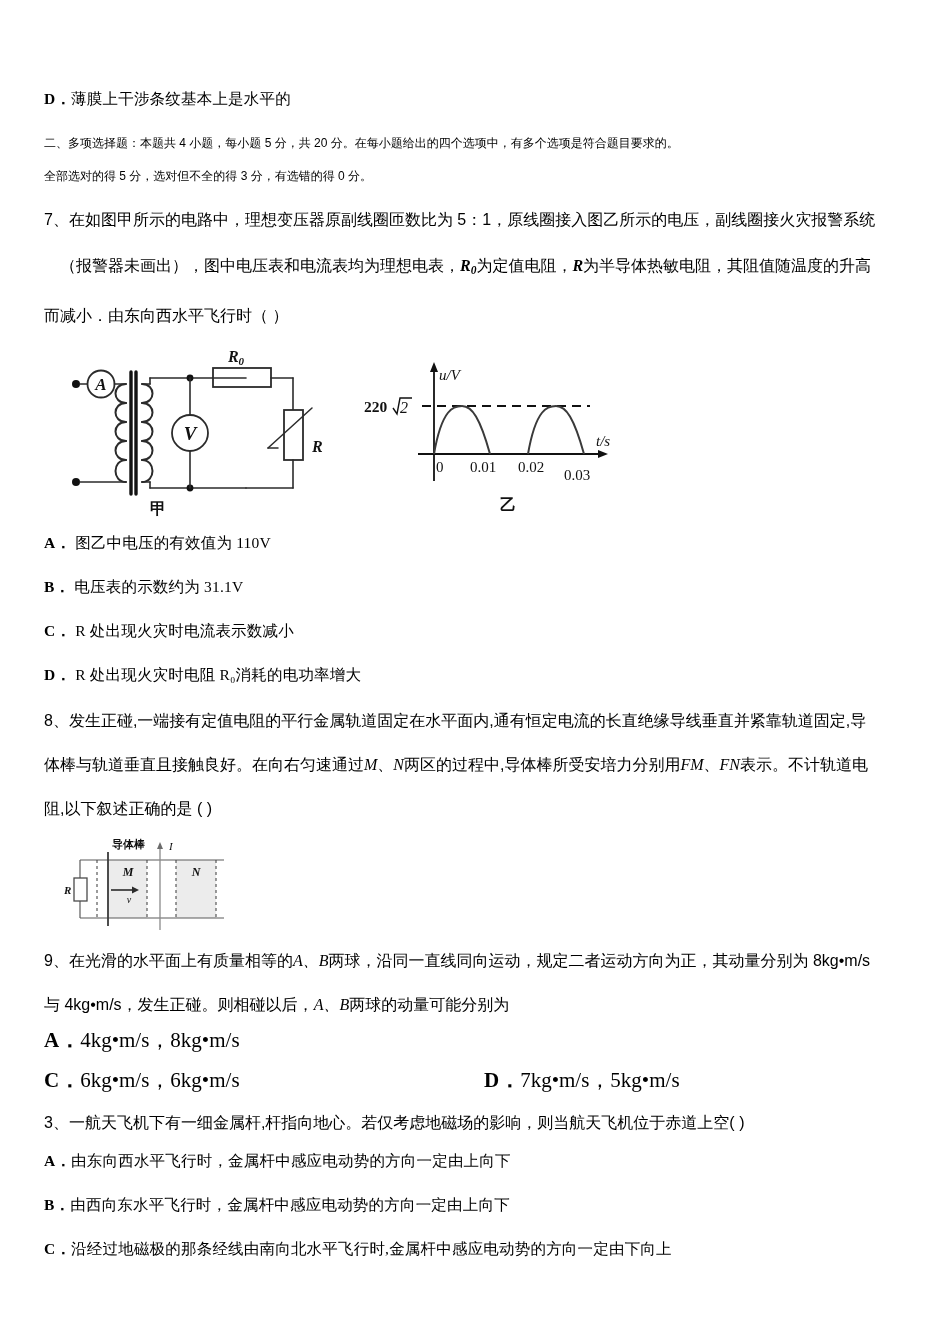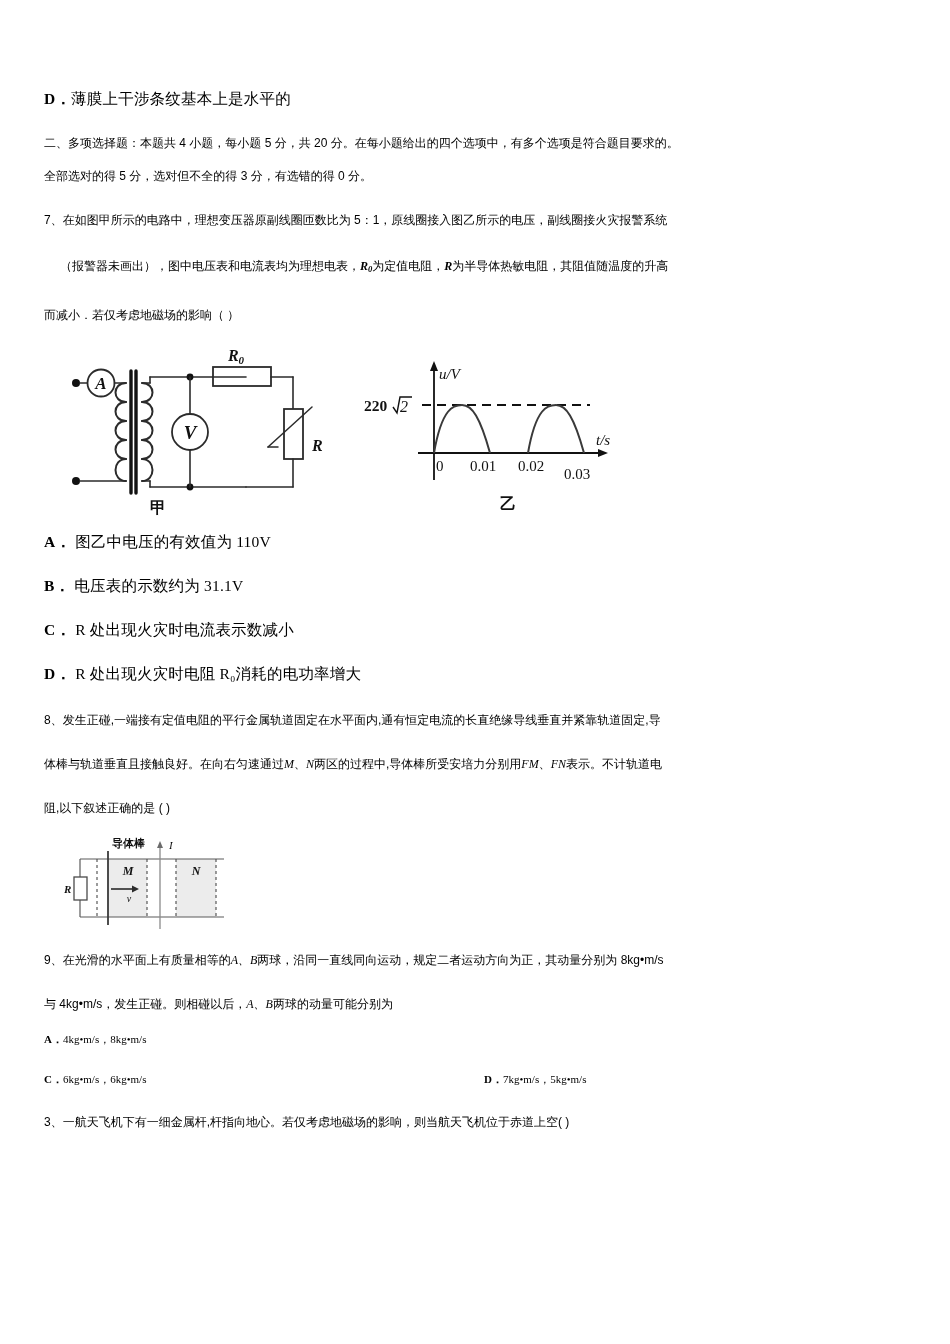--- a/index.html
+++ b/index.html
@@ -41,30 +41,30 @@
     font-weight: bold;
     font-family: "Liberation Serif", serif;
   }
   .sec-head {
     font-size: 12px;
     line-height: 27px;
     margin: 0 0 6px 0;
     font-family: "Liberation Sans", sans-serif;
   }
   .qstem {
-    font-size: 12px;
+    font-size: 16px;
     line-height: 36px;
     margin: 10px 0 4px 0;
     font-family: "Liberation Sans", sans-serif;
     text-align: justify;
   }
   .qstem.compact { line-height: 34px; }
   .opt-list { margin: 6px 0 0 0; }
   .opt-row {
-    font-size: 11px;
+    font-size: 21px;
     line-height: 28px;
     margin: 0 0 12px 0;
     display: flex;
   }
   .opt-row .c1 { width: 440px; }
   .opt-row .c2 { width: 420px; }
   .opt-narrow { margin-bottom: 10px; }
   i, .it { font-style: italic; font-family: "Liberation Serif", serif; }
   .bi { font-style: italic; font-weight: bold; font-family: "Liberation Serif", serif; }
   .sub { font-size: 0.72em; vertical-align: -0.28em; }
@@ -103,21 +103,21 @@
     </div>
 
     <div style="margin-top:12px;">
       <p class="qstem">
         <span>7、</span><span>在如图甲所示的电路中，理想变压器原副线圈匝数比为 5：1，原线圈接入图乙所示的电压，副线圈接火灾报警系统</span>
       </p>
       <p class="qstem" style="text-indent:16px;">
         <span>（报警器未画出），图中电压表和电流表均为理想电表，</span><span class="bi">R</span><span class="bi sub">0</span><span>为定值电阻，</span><span class="bi">R</span><span>为半导体热敏电阻，其阻值随温度的升高</span>
       </p>
       <p class="qstem">
-        <span>而减小．若仅考虑地磁场的影响（     ）</span>
+        <span>而减小．由东向西水平飞行时（     ）</span>
       </p>
 
       <div class="fig7-wrap">
         <svg width="570" height="170" viewBox="0 0 570 170" xmlns="http://www.w3.org/2000/svg">
           <rect x="0" y="0" width="570" height="170" fill="#ffffff"></rect>
 
           <g stroke="#2b2b2b" stroke-width="1.6" fill="none" stroke-linecap="round">
 
             <circle cx="26" cy="36" r="4" fill="#111" stroke="none"></circle>
             <circle cx="26" cy="134" r="4" fill="#111" stroke="none"></circle>
@@ -310,16 +310,28 @@
             <span class="opt-label">D．</span><span>7kg•m/s，5kg•m/s</span>
           </span>
         </div>
       </div>
     </div>
 
     <div style="margin-top:12px;">
       <p class="qstem compact">
         <span>3、</span><span>一航天飞机下有一细金属杆,杆指向地心。若仅考虑地磁场的影响，则当航天飞机位于赤道上空(  )</span>
       </p>
+      <div class="opt-list">
+        <p class="opt-line">
+          <span class="opt-label">A．</span><span>由东向西水平飞行时，金属杆中感应电动势的方向一定由上向下</span>
+        </p>
+        <p class="opt-line">
+          <span class="opt-label">B．</span><span>由西向东水平飞行时，金属杆中感应电动势的方向一定由上向下</span>
+        </p>
+        <p class="opt-line">
+          <span class="opt-label">C．</span><span>沿经过地磁极的那条经线由南向北水平飞行时,金属杆中感应电动势的方向一定由下向上</span>
+        </p>
+
+      </div>
     </div>
 
   </div>
 </div>
 
 </body></html>

